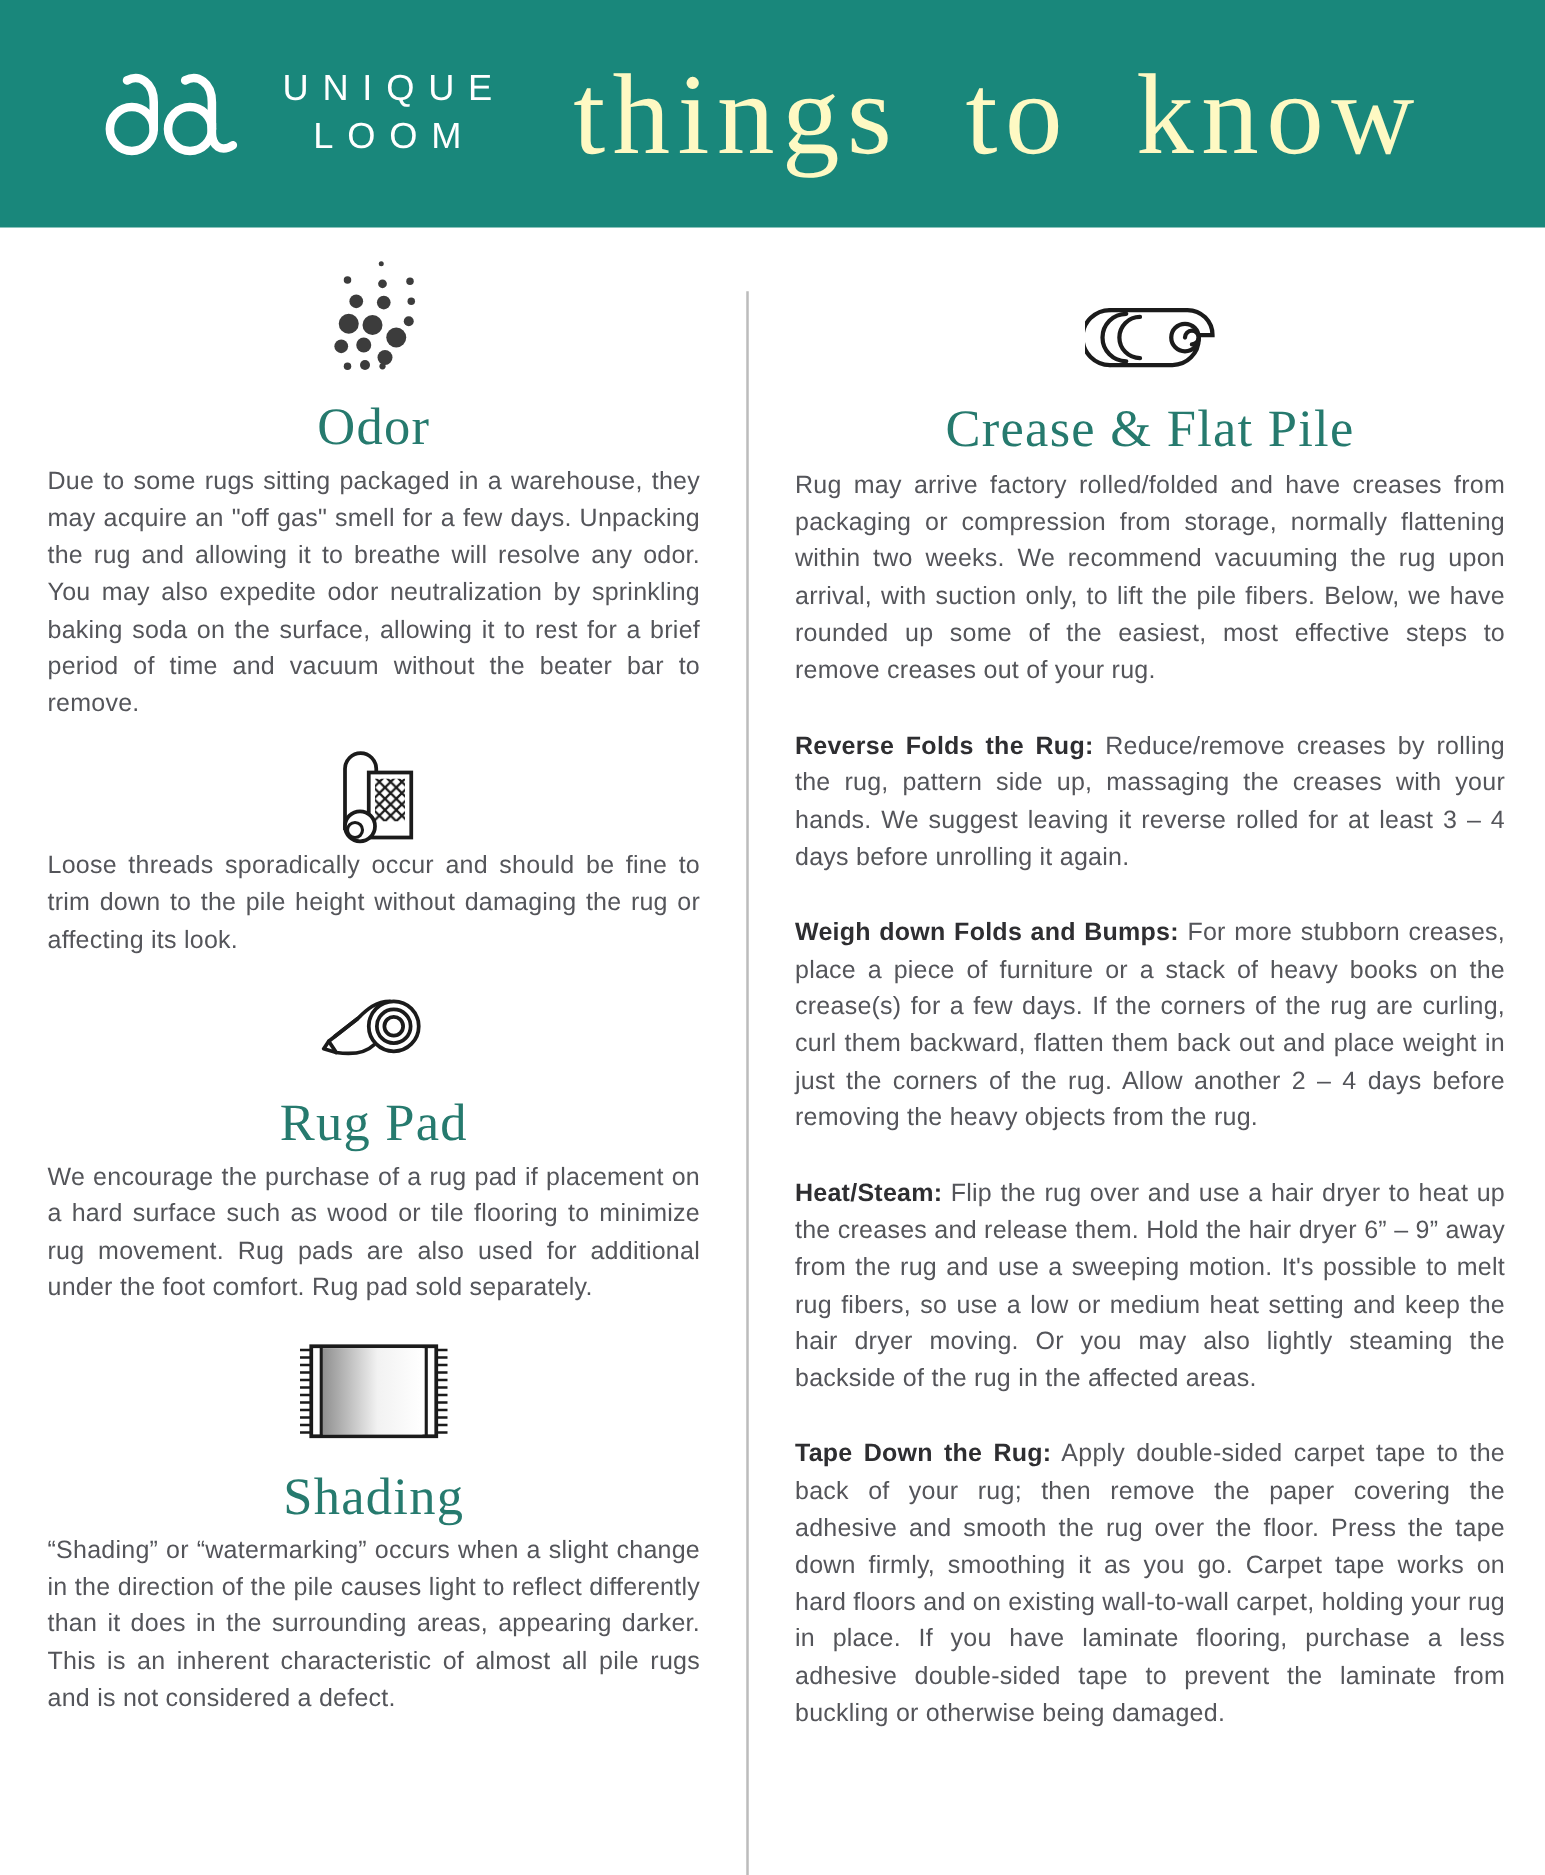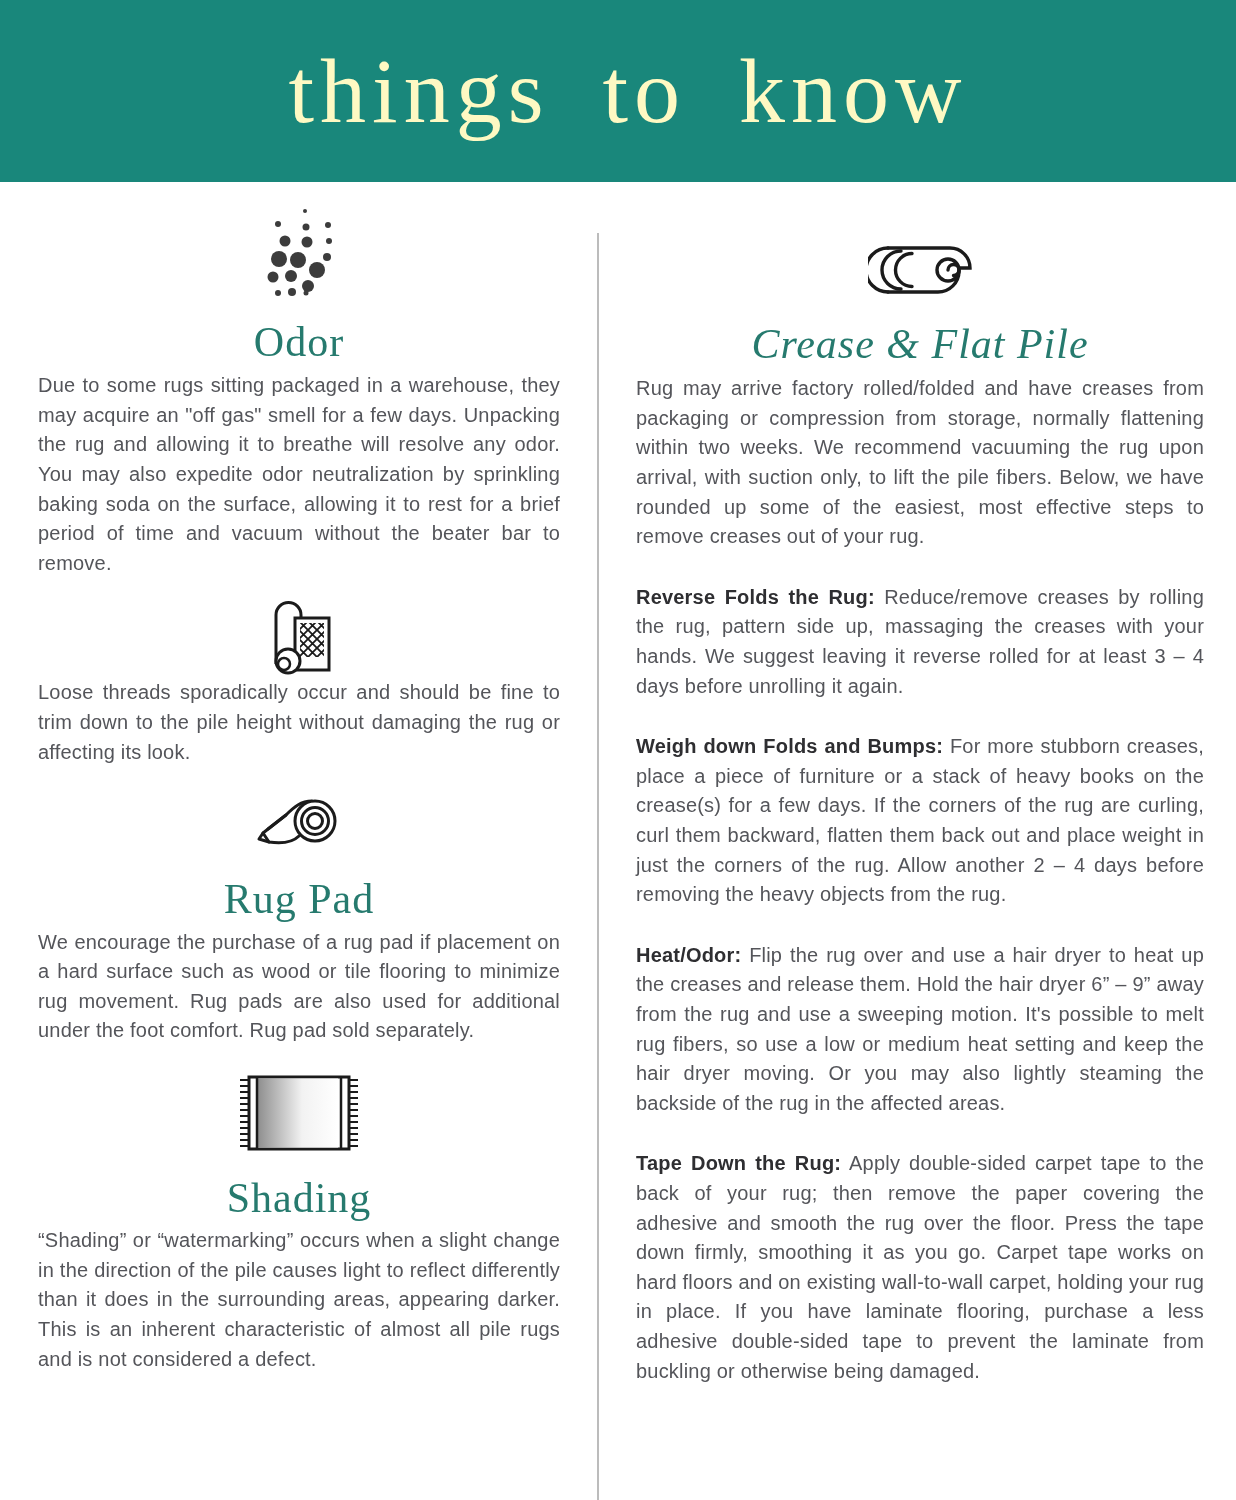--- a/index.html
+++ b/index.html
@@ -50,29 +50,44 @@
   .sec1 .icon{padding-top:23px;}
   .sec1 h2{margin:8px 0 5px;}
   .sec2 .icon{padding-top:16px;}
   .sec2 h2{margin:16px 0 4px;}
   .sec3 .icon{padding-top:26px;}
   .sec3 h2{margin:20px 0 4px;}
   .sec4 .icon{padding-top:28px;}
   .sec4 h2{margin:22px 0 4px;}
   
   .col-right .icon{padding-top:62px;}
-  .col-right h2{margin:24px 0 6px;font-style:italic;}
+  .col-right h2{margin:24px 0 6px;}
   .col-right p.step{margin-top:31px;}
 </style>
 </head>
 <body>
 
 <div class="page">
 
   <header class="masthead">
+    <div class="brand">
+      <span class="icon" style="color:#fff">
+        <svg width="122" height="88" viewBox="0 0 160 92" fill="none" stroke="#ffffff" stroke-width="9" stroke-linecap="round">
+          <circle cx="36" cy="62" r="23"></circle>
+          <path d="M59,62 V34 C59,13 44,4 31,11"></path>
+          <circle cx="97" cy="62" r="23"></circle>
+          <path d="M120,62 V34 C120,13 105,4 92,11"></path>
+          <path d="M120,56 V66 C120,80 130,87 142,79"></path>
+        </svg>
+      </span>
+      <div class="brand-text">
+        <span class="line">UNIQUE</span>
+        <span class="line">LOOM</span>
+      </div>
+    </div>
     <div class="title">things to know</div>
   </header>
 
   <div class="columns">
     <div class="divider"></div>
 
     <section class="col col-left">
 
       <div class="sec1">
         <div class="icon">
@@ -171,20 +186,20 @@
           <path d="M80,26 a5.5,5.5 0 1 1 5.5,5.5"></path>
         </svg>
       </div>
       <h2>Crease &amp; Flat Pile</h2>
       <p class="body">Rug may arrive factory rolled/folded and have creases from packaging or compression from storage, normally flattening within two weeks. We recommend vacuuming the rug upon arrival, with suction only, to lift the pile fibers. Below, we have rounded up some of the easiest, most effective steps to remove creases out of your rug.</p>
 
       <p class="body step"><b>Reverse Folds the Rug:</b><span> Reduce/remove creases by rolling the rug, pattern side up, massaging the creases with your hands. We suggest leaving it reverse rolled for at least 3 – 4 days before unrolling it again.</span></p>
 
       <p class="body step"><b>Weigh down Folds and Bumps:</b><span> For more stubborn creases, place a piece of furniture or a stack of heavy books on the crease(s) for a few days. If the corners of the rug are curling, curl them backward, flatten them back out and place weight in just the corners of the rug. Allow another 2 – 4 days before removing the heavy objects from the rug.</span></p>
 
-      <p class="body step"><b>Heat/Odor:</b><span> Flip the rug over and use a hair dryer to heat up the creases and release them. Hold the hair dryer 6” – 9” away from the rug and use a sweeping motion. It's possible to melt rug fibers, so use a low or medium heat setting and keep the hair dryer moving. Or you may also lightly steaming the backside of the rug in the affected areas.</span></p>
+      <p class="body step"><b>Heat/Steam:</b><span> Flip the rug over and use a hair dryer to heat up the creases and release them. Hold the hair dryer 6” – 9” away from the rug and use a sweeping motion. It's possible to melt rug fibers, so use a low or medium heat setting and keep the hair dryer moving. Or you may also lightly steaming the backside of the rug in the affected areas.</span></p>
 
       <p class="body step"><b>Tape Down the Rug:</b><span> Apply double-sided carpet tape to the back of your rug; then remove the paper covering the adhesive and smooth the rug over the floor. Press the tape down firmly, smoothing it as you go. Carpet tape works on hard floors and on existing wall-to-wall carpet, holding your rug in place. If you have laminate flooring, purchase a less adhesive double-sided tape to prevent the laminate from buckling or otherwise being damaged.</span></p>
 
     </section>
   </div>
 
 </div>
 
 </body></html>

